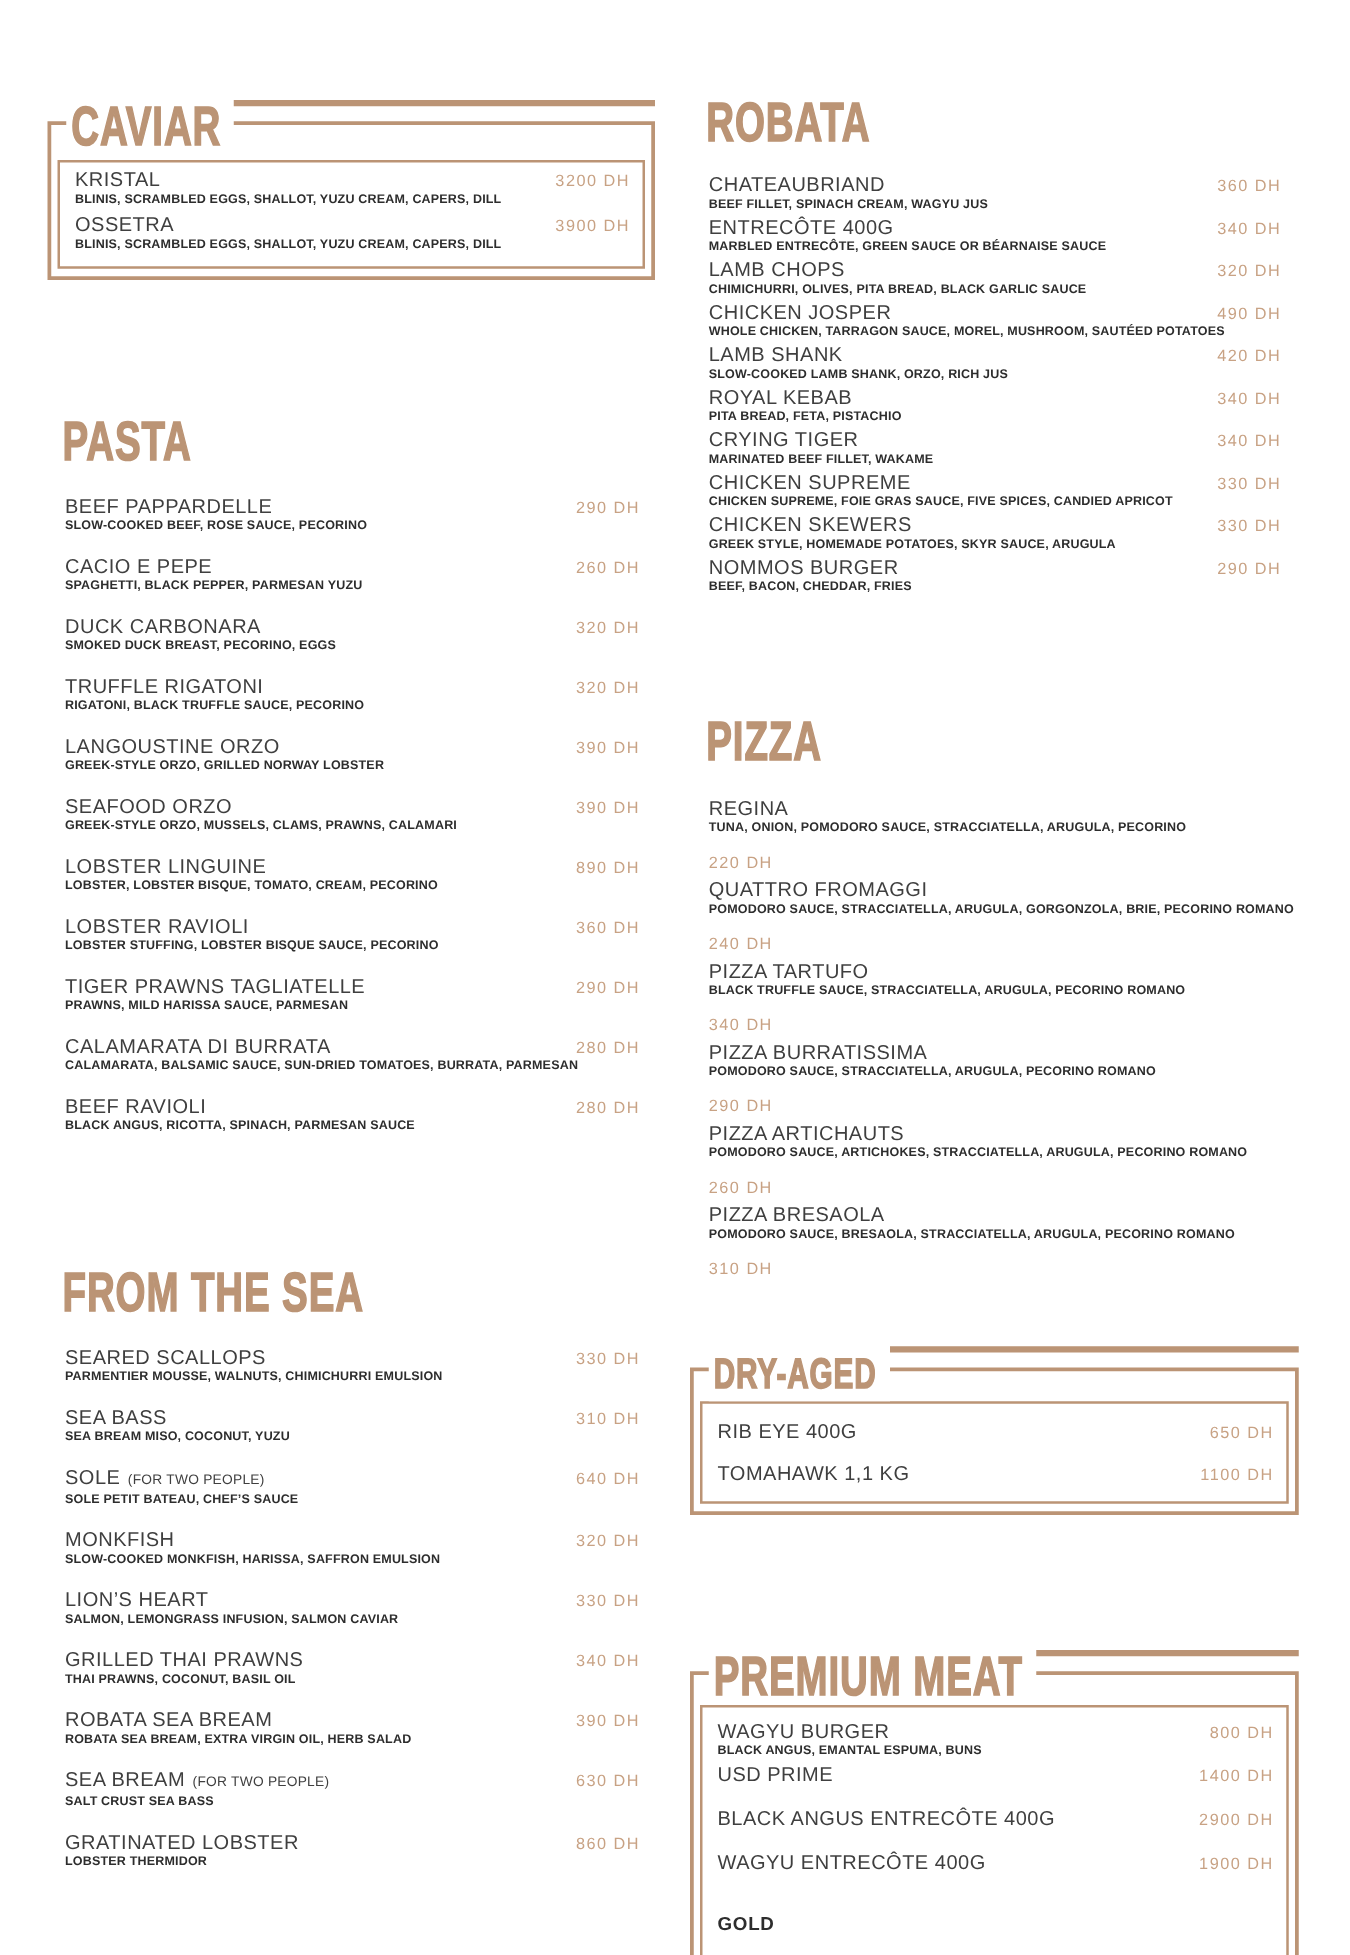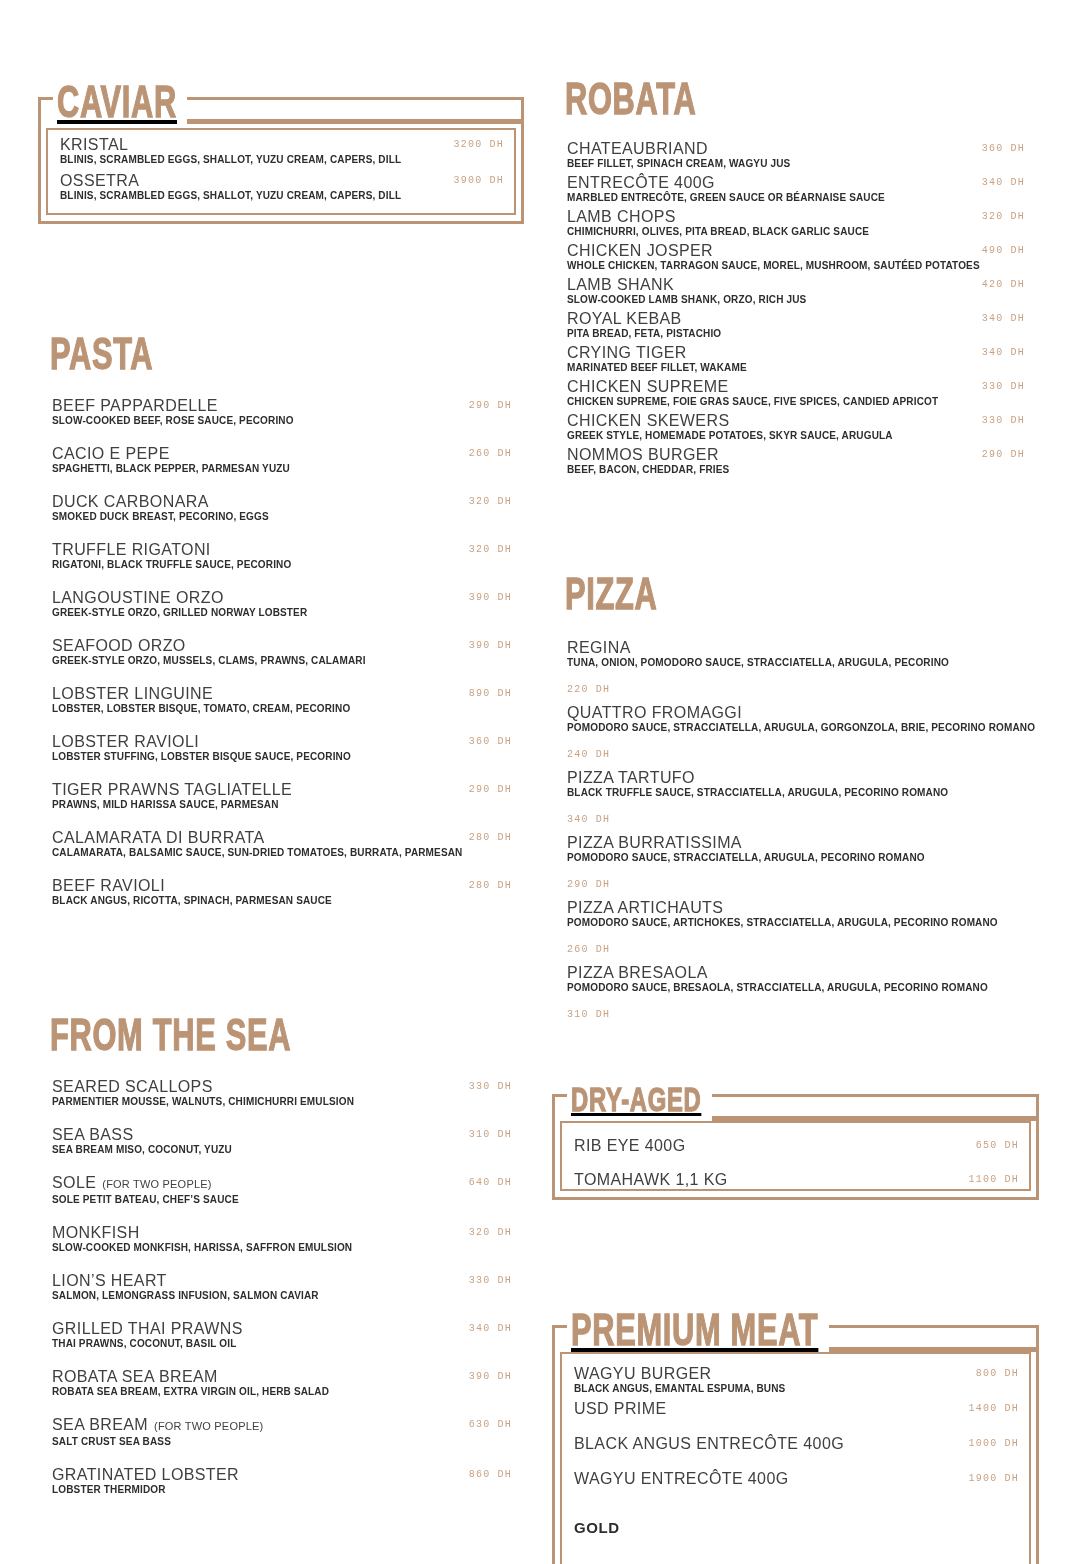--- a/index.html
+++ b/index.html
@@ -41,31 +41,31 @@
   .boxed-sec {
     border: 3px solid var(--accent);
     position: relative;
     padding: 0 5px 6px 5px;
   }
   .col-left  .boxed-sec { margin-left: -12px; margin-right: -12px; }
   .col-right .boxed-sec { margin-left: -13px; margin-right: -14px; }
   .boxed-head {
     position: absolute; top: -20px; left: 12px; right: -3px;
     height: 44px;
-    display: flex; align-items: flex-end; text-decoration: underline;
+    display: flex; align-items: flex-start;
   }
   .boxed-head .sec-title {
     display: inline-flex; align-items: center;
     height: 44px; background: var(--paper);
     margin: 0; padding: 0 10px 0 4px;
   }
   .head-line { flex: 1 1 auto; height: 5px; background: var(--accent); }
   .boxed-inner { border: 2px solid var(--accent); }
   .sec-caviar       .boxed-inner { margin-top: 28px; padding: 5px 10px 6px 10px; }
-  .sec-dry-aged     .boxed-inner { margin-top: 24px; padding: 13px 10px 0 10px; }
+  .sec-dry-aged     .boxed-inner { margin-top: 24px; padding: 13px 10px 12px 10px; }
   .sec-premium-meat .boxed-inner { margin-top: 24px; padding: 10px 10px 8px 10px; }
   .sec-dry-aged .sec-title { font-size: 34px; line-height: 34px; }
 
   
   .menu-item {
     display: flex; align-items: flex-start; gap: 12px;
     padding-left: 2px;
   }
   .item-text { flex: 1 1 auto; min-width: 0; }
   .item-name {
@@ -73,24 +73,23 @@
     color: var(--name); letter-spacing: 0.4px;
   }
   .item-name .suffix { font-size: 11px; letter-spacing: 0.2px; margin-left: 6px; }
   .item-desc {
     font-size: 10px; line-height: 10px; font-weight: 700;
     color: var(--desc); letter-spacing: 0.15px; margin-top: 1px;
     white-space: nowrap;
   }
   .item-price {
     flex: 0 0 auto;
-    font-size: 10px; line-height: 19px;
+    font-size: 13px; line-height: 19px;
     color: var(--price); letter-spacing: 1.2px;
     white-space: nowrap;
-    font-family: Liberation Mono, monospace;
   }
   .menu-item.subheading .item-name {
     font-size: 15px; font-weight: 700; color: var(--desc); letter-spacing: 0.6px;
   }
 
   
   .sec-caviar        { margin-top: 97px; }
   .sec-caviar .menu-item { margin-bottom: 6px; }
 
   .sec-pasta         { margin-top: 108px; }
@@ -480,21 +479,21 @@
       <div class="item-name"><span class="nm">USD PRIME</span></div>
 
     </div>
     <div class="item-price">1400 DH</div>
   </div>
           <div class="menu-item">
     <div class="item-text">
       <div class="item-name"><span class="nm">BLACK ANGUS ENTRECÔTE 400G</span></div>
 
     </div>
-    <div class="item-price">1000 DH</div>
+    <div class="item-price">2900 DH</div>
   </div>
           <div class="menu-item">
     <div class="item-text">
       <div class="item-name"><span class="nm">WAGYU ENTRECÔTE 400G</span></div>
 
     </div>
     <div class="item-price">1900 DH</div>
   </div>
           <div class="menu-item subheading">
     <div class="item-text">

